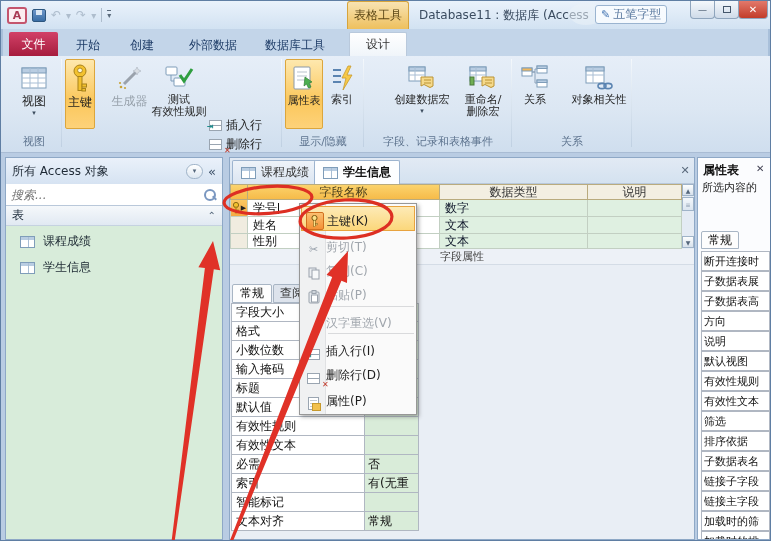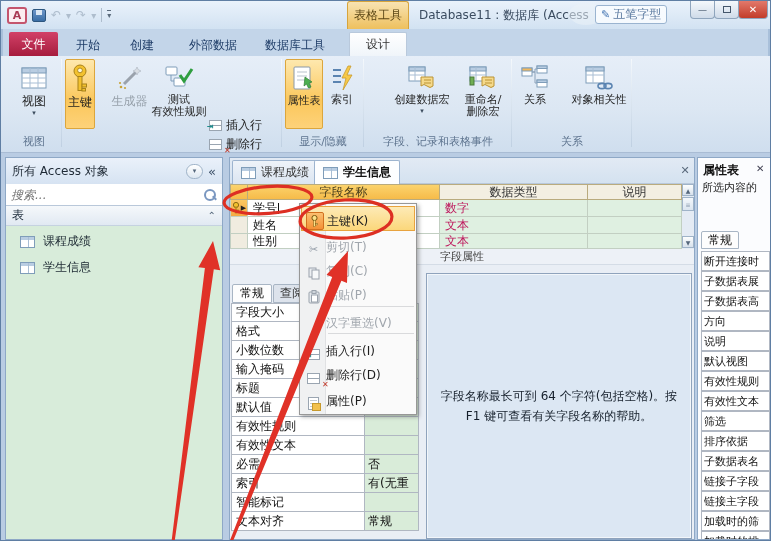--- a/index.html
+++ b/index.html
@@ -103,21 +103,21 @@
   border:1px solid #b9ab7e;border-left:none;font-size:12px;color:#463c1c}
 .hdr-sel{left:0;width:18px;background:linear-gradient(#fbd36d,#f6bb49);border-left:1px solid #b9ab7e}
 .hdr-name{left:18px;width:192px;background:linear-gradient(#fbd36d,#f6bb49)}
 .hdr-type{left:210px;width:148px;background:#f3efe2;color:#333}
 .hdr-desc{left:358px;width:94px;background:#f3efe2;color:#333}
 .cell{display:flex;align-items:center;padding:0 5px;border-right:1px solid #c2cfc2;border-bottom:1px solid #c2cfc2;font-size:12px}
 .selcell{justify-content:center;padding:0;border-left:1px solid #c2cfc2}
 .rowsel-active{background:linear-gradient(#fbc863,#f5a943)}
 .rowsel{background:#f0ece0}
 .namecell{background:#fff;color:#111}
-.typecell{background:#dff0e1;color:#be185d}
+.typecell{background:#dff0e1;color:#0f172a}
 .desccell{background:#dff0e1}
 .caret{display:inline-block;width:1px;height:11px;background:#111;margin-left:1px}
 .marker{font-size:7px;color:#222;margin-left:1px}
 
 
 .vsb{left:452px;top:26px;width:12px;height:65px;background:#e4ebf4}
 .sbtn{left:0;width:12px;height:12px;border:1px solid #9fb3c8;background:linear-gradient(#fdfefe,#d7e1ec);
   color:#55677c;font-size:6px;display:flex;align-items:center;justify-content:center}
 .sthumb{left:0;top:13px;width:12px;height:14px;border:1px solid #9fb3c8;background:linear-gradient(#f3f7fb,#dbe5f0);
   color:#8798ab;font-size:6px;display:flex;align-items:center;justify-content:center;letter-spacing:0}
@@ -504,24 +504,20 @@
       </div>
     <div class="r fprow" style="top:335px">
         <div class="fpname">智能标记</div>
         <div class="fpval"></div>
       </div>
     <div class="r fprow" style="top:354px">
         <div class="fpname">文本对齐</div>
         <div class="fpval">常规</div>
       </div>
 
-    <div class="r helpbox">
-      <div>字段名称最长可到 64 个字符(包括空格)。按</div>
-      <div>F1 键可查看有关字段名称的帮助。</div>
-    </div>
   </div>
 
   <div class="r psheet">
     <div class="r pstitle">属性表</div>
     <div class="r psclose">✕</div>
     <div class="r pssub">所选内容的</div>
     <div class="r pstab">常规</div>
     <div class="r psrow" style="top:93px">断开连接时</div>
     <div class="r psrow" style="top:113px">子数据表展</div>
     <div class="r psrow" style="top:133px">子数据表高</div>

